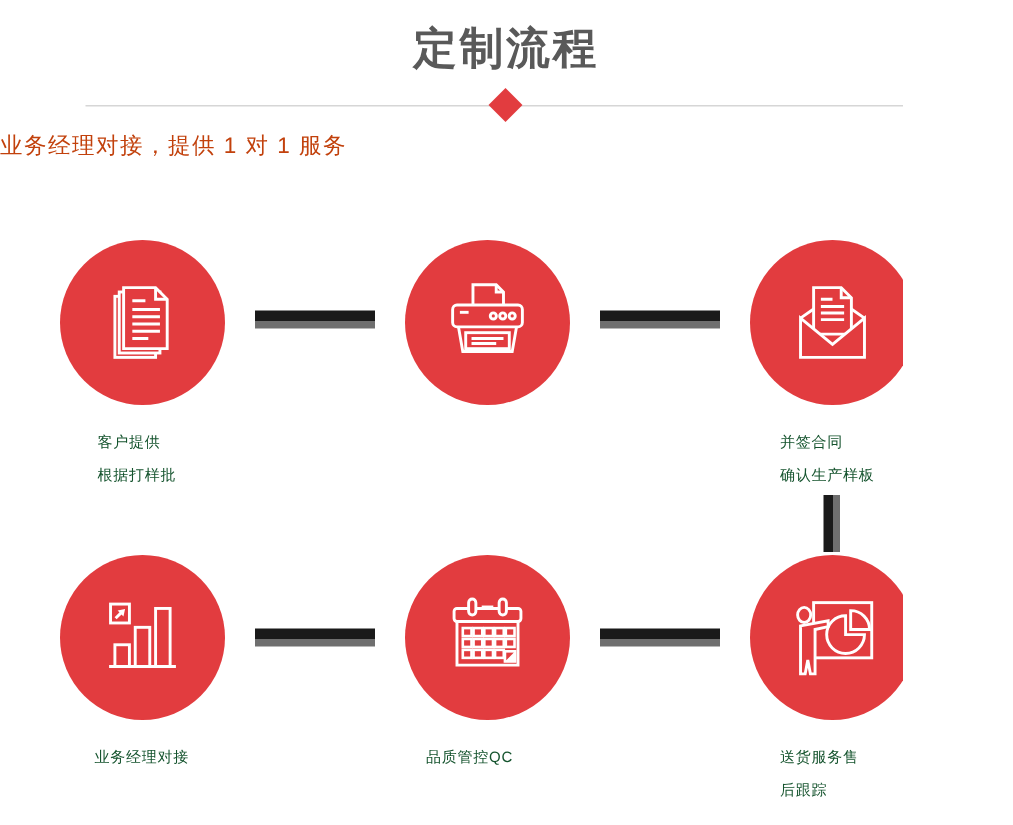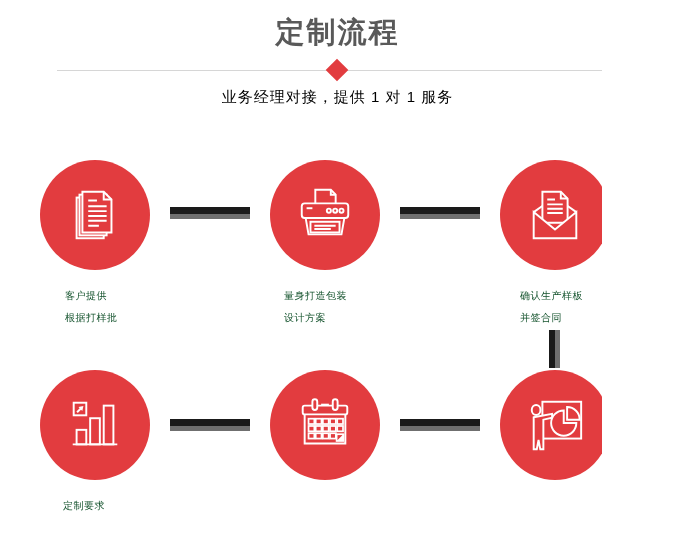--- a/index.html
+++ b/index.html
@@ -19,22 +19,22 @@
   .divider-line{
     position:absolute;top:70px;left:57px;width:567px;height:1px;
     background:#d6d6d6;
   }
   .diamond{
     position:absolute;top:62px;left:329px;width:16px;height:16px;
     background:#e23c3f;transform:rotate(45deg);
   }
   .subtitle{
     position:absolute;top:88px;left:0;width:675px;
-    text-align:center;
-    font-size:15px;color:#000000;letter-spacing:1px;
+    text-align:left;
+    font-size:15px;color:#c2410c;letter-spacing:1px;
   }
   .circle{
     position:absolute;width:110px;height:110px;border-radius:50%;
     background:#e23c3f;
     display:flex;align-items:center;justify-content:center;
   }
   .step-label{
     position:absolute;
     font-size:10px;line-height:22px;color:#14532d;
     letter-spacing:0.5px;white-space:nowrap;text-align:left;
@@ -94,56 +94,52 @@
         <path d="M13,25 H19"></path>
         <circle cx="36" cy="27.5" r="2.1"></circle>
         <circle cx="42.5" cy="27.5" r="2.1"></circle>
         <circle cx="49" cy="27.5" r="2.1"></circle>
         <path d="M12,35 L15,52 H49 L52,35"></path>
         <rect x="17" y="39" width="30" height="11" fill="#e23c3f"></rect>
         <path d="M21,43 H43 M21,46.5 H38"></path>
       </g>
     </svg>
   </div>
-  <div class="step-label l2">
-    <div>量身打造包装</div>
-    <div>设计方案</div>
-  </div>
 
   <div class="circle c3">
     <svg width="62" height="62" viewBox="0 0 64 64">
       <g stroke="#ffffff" stroke-width="2" fill="none">
         <path d="M10,29 L20,22 M54,29 L44,22"></path>
         <path d="M19,8 H38 L45,15 V40 H19 Z" fill="#e23c3f"></path>
         <path d="M38,8 V15 H45"></path>
         <path d="M24,16 H32 M24,21 H40 M24,25.5 H40 M24,30 H40"></path>
         <path d="M10,29 L32,47 L54,29 V56 H10 Z" fill="#e23c3f"></path>
       </g>
     </svg>
   </div>
   <div class="step-label l3">
+    <div>并签合同</div>
     <div>确认生产样板</div>
-    <div>并签合同</div>
   </div>
 
   <div class="circle c4">
     <svg width="62" height="62" viewBox="0 0 64 64">
       <g stroke="#ffffff" stroke-width="2" fill="none">
         <path d="M9,52 H55"></path>
         <rect x="13" y="37" width="10" height="15"></rect>
         <rect x="27" y="25" width="10" height="27"></rect>
         <rect x="41" y="12" width="10" height="40"></rect>
         <rect x="10" y="9" width="13" height="13"></rect>
         <path d="M13.5,18.8 L17.6,14.7"></path>
         <path d="M20,12.4 L14.9,13.5 L18.9,17.5 Z" fill="#ffffff" stroke="none"></path>
       </g>
     </svg>
   </div>
   <div class="step-label l4">
-    <div>定制要求</div>
+    <div>业务经理对接</div>
   </div>
 
   <div class="circle c5">
     <svg width="62" height="62" viewBox="0 0 64 64">
       <g stroke="#ffffff" stroke-width="2" fill="none">
         <rect x="9" y="12" width="46" height="9" rx="2"></rect>
         <path d="M11,21 V51 H53 V21"></path>
         <rect x="19" y="5.5" width="5" height="11" rx="2.5" fill="#e23c3f"></rect>
         <rect x="40" y="5.5" width="5" height="11" rx="2.5" fill="#e23c3f"></rect>
         <path d="M28,11 H36"></path>
@@ -162,33 +158,38 @@
           <rect x="22.4" y="40.5" width="6" height="5.5"></rect>
           <rect x="29.8" y="40.5" width="6" height="5.5"></rect>
           <rect x="37.2" y="40.5" width="6" height="5.5"></rect>
           <rect x="44" y="41.5" width="7" height="7"></rect>
           <path d="M44,48.5 L51,41.5 V48.5 Z" fill="#ffffff" stroke="none"></path>
         </g>
       </g>
     </svg>
   </div>
   <div class="step-label l5">
+    <div>品质管控QC</div>
   </div>
 
   <div class="circle c6">
     <svg width="62" height="62" viewBox="0 0 64 64">
       <g stroke="#ffffff" stroke-width="2" fill="none">
         <rect x="19" y="8" width="40" height="38"></rect>
         <path d="M41,30 V17 A13,13 0 1 0 54,30 Z" fill="#e23c3f"></path>
         <path d="M44.5,26.5 V13.5 A13,13 0 0 1 57.5,26.5 Z" fill="#e23c3f"></path>
         <ellipse cx="12.5" cy="16.5" rx="4.5" ry="5.2" fill="#e23c3f"></ellipse>
         <path d="M10,24 L29,20.5 L29,24.5 L20,26.5 L20,57 L16.8,57 L15,47.5 L13.2,57 L10,57 Z" fill="#e23c3f"></path>
       </g>
     </svg>
   </div>
+  <div class="step-label l6">
+    <div>送货服务售</div>
+    <div>后跟踪</div>
+  </div>
 
   <div class="conn-h h1"></div>
   <div class="conn-h h2"></div>
   <div class="conn-v v1"></div>
   <div class="conn-h h3"></div>
   <div class="conn-h h4"></div>
 
 </div>
 
 </body></html>

